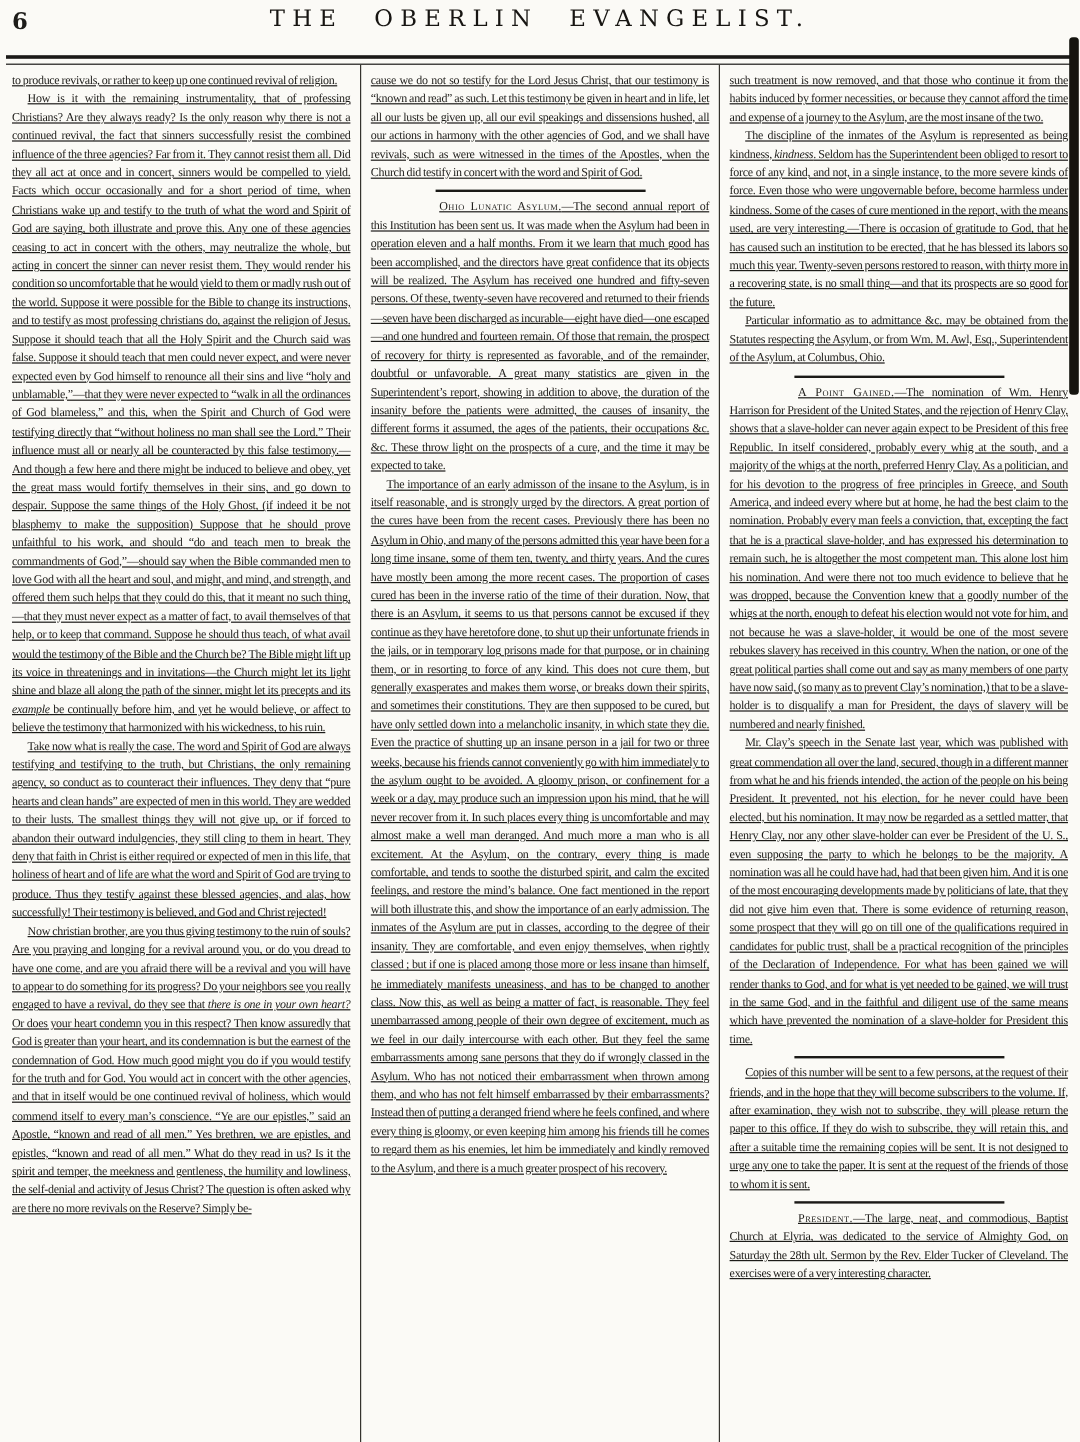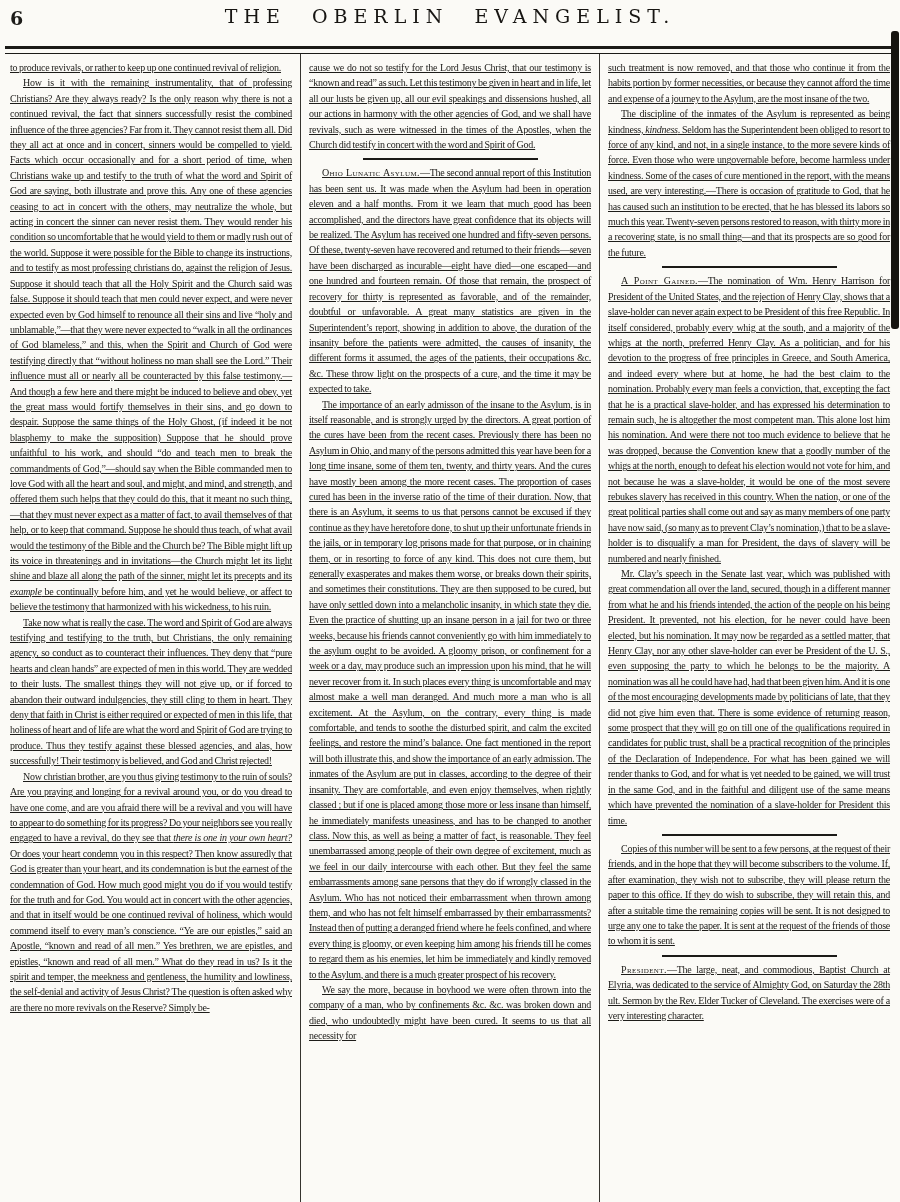--- a/index.html
+++ b/index.html
@@ -27,21 +27,21 @@
   .columns { display:flex; height:1152px; padding:0 2px; }
   .column {
     flex:1 1 0; padding:6px 8px 0 8px; overflow:hidden;
     text-align:justify;
     font-size:10px; line-height:15.4px;
     letter-spacing:-0.25px; word-spacing:-0.5px;
   }
   .column + .column { border-left:1px solid #35332e; }
   .para { margin:0; text-indent:0;text-decoration:underline; }
   .para.indent { text-indent:13px; }
-  .lead { font-variant:small-caps; letter-spacing:0.4px; }
+  .lead { font-variant:small-caps; letter-spacing:0.4px;margin-left:44px; }
   .article-rule {
     width:175px; height:0; margin:6px auto 5px auto;
     border-top:2px solid #1b1a17;
   }
   .edge-artifact {
     position:absolute; top:31px; right:1px; width:8px; height:298px;
     background:#15140f; border-radius:3px;
   }
 </style>
 </head>
@@ -58,25 +58,25 @@
         <p class="para">to produce revivals, or rather to keep up one continued revival of religion.</p>
         <p class="para indent">How is it with the remaining instrumentality, that of professing Christians?  Are they always ready?  Is the only reason why there is not a continued revival, the fact that sinners successfully resist the combined influence of the three agencies?  Far from it.  They cannot resist them all.  Did they all act at once and in concert, sinners would be compelled to yield.  Facts which occur occasionally and for a short period of time, when Christians wake up and testify to the truth of what the word and Spirit of God are saying, both illustrate and prove this.  Any one of these agencies ceasing to act in concert with the others, may neutralize the whole, but acting in concert the sinner can never resist them.  They would render his condition so uncomfortable that he would yield to them or madly rush out of the world.  Suppose it were possible for the Bible to change its instructions, and to testify as most professing christians do, against the religion of Jesus.  Suppose it should teach that all the Holy Spirit and the Church said was false.  Suppose it should teach that men could never expect, and were never expected even by God himself to renounce all their sins and live “holy and unblamable,”—that they were never expected to “walk in all the ordinances of God blameless,” and this, when the Spirit and Church of God were testifying directly that “without holiness no man shall see the Lord.”  Their influence must all or nearly all be counteracted by this false testimony.—And though a few here and there might be induced to believe and obey, yet the great mass would fortify themselves in their sins, and go down to despair.  Suppose the same things of the Holy Ghost, (if indeed it be not blasphemy to make the supposition) Suppose that he should prove unfaithful to his work, and should “do and teach men to break the commandments of God,”—should say when the Bible commanded men to love God with all the heart and soul, and might, and mind, and strength, and offered them such helps that they could do this, that it meant no such thing,—that they must never expect as a matter of fact, to avail themselves of that help, or to keep that command.  Suppose he should thus teach, of what avail would the testimony of the Bible and the Church be?  The Bible might lift up its voice in threatenings and in invitations—the Church might let its light shine and blaze all along the path of the sinner, might let its precepts and its <i>example</i> be continually before him, and yet he would believe, or affect to believe the testimony that harmonized with his wickedness, to his ruin.</p>
         <p class="para indent">Take now what is really the case.  The word and Spirit of God are always testifying and testifying to the truth, but Christians, the only remaining agency, so conduct as to counteract their influences.  They deny that “pure hearts and clean hands” are expected of men in this world.  They are wedded to their lusts.  The smallest things they will not give up, or if forced to abandon their outward indulgencies, they still cling to them in heart.  They deny that faith in Christ is either required or expected of men in this life, that holiness of heart and of life are what the word and Spirit of God are trying to produce.  Thus they testify against these blessed agencies, and alas, how successfully! Their testimony is believed, and God and Christ rejected!</p>
         <p class="para indent">Now christian brother, are you thus giving testimony to the ruin of souls?  Are you praying and longing for a revival around you, or do you dread to have one come, and are you afraid there will be a revival and you will have to appear to do something for its progress?  Do your neighbors see you really engaged to have a revival, do they see that <i>there is one in your own heart?</i>  Or does your heart condemn you in this respect?  Then know assuredly that God is greater than your heart, and its condemnation is but the earnest of the condemnation of God.  How much good might you do if you would testify for the truth and for God.  You would act in concert with the other agencies, and that in itself would be one continued revival of holiness, which would commend itself to every man’s conscience.  “Ye are our epistles,” said an Apostle, “known and read of all men.”  Yes brethren, we are epistles, and epistles, “known and read of all men.”  What do they read in us?  Is it the spirit and temper, the meekness and gentleness, the humility and lowliness, the self-denial and activity of Jesus Christ?  The question is often asked why are there no more revivals on the Reserve?  Simply be-</p>
       </div>
     <div class="column">
         <p class="para">cause we do not so testify for the Lord Jesus Christ, that our testimony is “known and read” as such.  Let this testimony be given in heart and in life, let all our lusts be given up, all our evil speakings and dissensions hushed, all our actions in harmony with the other agencies of God, and we shall have revivals, such as were witnessed in the times of the Apostles, when the Church did testify in concert with the word and Spirit of God.</p>
         <div class="article-rule"></div>
         <p class="para indent"><span class="lead">Ohio Lunatic Asylum.</span>—The second annual report of this Institution has been sent us.  It was made when the Asylum had been in operation eleven and a half months.  From it we learn that much good has been accomplished, and the directors have great confidence that its objects will be realized.  The Asylum has received one hundred and fifty-seven persons.  Of these, twenty-seven have recovered and returned to their friends—seven have been discharged as incurable—eight have died—one escaped—and one hundred and fourteen remain.  Of those that remain, the prospect of recovery for thirty is represented as favorable, and of the remainder, doubtful or unfavorable.  A great many statistics are given in the Superintendent’s report, showing in addition to    above, the duration of the insanity before the patients were admitted, the causes of insanity, the different forms it assumed, the ages of the patients, their occupations &amp;c. &amp;c.  These throw light on the prospects of a cure, and the time it may be expected to take.</p>
         <p class="para indent">The importance of an early admisson of the insane to the Asylum, is in itself reasonable, and is strongly urged by the directors.  A great portion of the cures have been from the recent cases.  Previously there has been no Asylum in Ohio, and many of the persons admitted this year have been for a long time insane, some of them ten, twenty, and thirty years.  And the cures have mostly been among the more recent cases.  The proportion of cases cured has been in the inverse ratio of the time of their duration.  Now, that there is an Asylum, it seems to us that persons cannot be excused if they continue as they have heretofore done, to shut up their unfortunate friends in the jails, or in temporary log prisons made for that purpose, or in chaining them, or in resorting to force of any kind.  This does not cure them, but generally exasperates and makes them worse, or breaks down their spirits, and sometimes their constitutions.  They are then supposed to be cured, but have only settled down into a melancholic insanity, in which state they die.  Even the practice of shutting up an insane person in a jail for two or three weeks, because his friends cannot conveniently go with him immediately to the asylum ought to be avoided.  A gloomy prison, or confinement for a week or a day, may produce such an impression upon his mind, that he will never recover from it.  In such places every thing is uncomfortable and may almost make a well man deranged.  And much more a man who is all excitement.  At the Asylum, on the contrary, every thing is made comfortable, and tends to soothe the disturbed spirit, and calm the excited feelings, and restore the mind’s balance.  One fact mentioned in the report will both illustrate this, and show the importance of an early admission.  The inmates of the Asylum are put in classes, according to the degree of their insanity.  They are comfortable, and even enjoy themselves, when rightly classed ; but if one is placed among those more or less insane than himself, he immediately manifests uneasiness, and has to be changed to another class.  Now this, as well as being a matter of fact, is reasonable.  They feel unembarrassed among people of their own degree of excitement, much as we feel in our daily intercourse with each other.  But they feel the same embarrassments among sane persons that they do if wrongly classed in the Asylum.  Who has not noticed their embarrassment when thrown among them, and who has not felt himself embarrassed by their embarrassments?  Instead then of putting a deranged friend where he feels confined, and where every thing is gloomy, or even keeping him among his friends till he comes to regard them as his enemies, let him be immediately and kindly removed to the Asylum, and there is a much greater prospect of his recovery.</p>
-        <p class="para indent">We say the more, because in boyhood we were often thrown into the company of a man, who by confinements &amp;c. &amp;c. was broken down and died, who undoubtedly might have been cured.  It seems to us that all necessity for</p>
       </div>
     <div class="column">
-        <p class="para">such treatment is now removed, and that those who continue it from the habits portion by former necessities, or because they cannot afford the time and expense of a journey to the Asylum, are the most insane of the two.</p>
+        <p class="para">such treatment is now removed, and that those who continue it from the habits induced by former necessities, or because they cannot afford the time and expense of a journey to the Asylum, are the most insane of the two.</p>
         <p class="para indent">The discipline of the inmates of the Asylum is represented as being kindness, <i>kindness</i>.  Seldom has the Superintendent been obliged to resort to force of any kind, and not, in a single instance, to the more severe kinds of force.  Even those who were ungovernable before, become harmless under kindness.  Some of the cases of cure mentioned in the report, with the means used, are very interesting.—There is occasion of gratitude to God, that he has caused such an institution to be erected, that he has blessed its labors so much this year.  Twenty-seven persons restored to reason, with thirty more in a recovering state, is no small thing—and that its prospects are so good for the future.</p>
+        <p class="para indent">Particular informatio  as to admittance &amp;c. may be obtained from the Statutes respecting the Asylum, or from Wm. M. Awl, Esq., Superintendent of the Asylum, at Columbus, Ohio.</p>
         <div class="article-rule"></div>
         <p class="para indent"><span class="lead">A Point Gained.</span>—The nomination of Wm. Henry Harrison for President of the United States, and the rejection of Henry Clay, shows that a slave-holder can never again expect to be President of this free Republic.  In itself considered, probably every whig at the south, and a majority of the whigs at the north, preferred Henry Clay.  As a politician, and for his devotion to the progress of free principles in Greece, and South America, and indeed every where but at home, he had the best claim to the nomination.  Probably every man feels a conviction, that, excepting the fact that he is a practical slave-holder, and has expressed his determination to remain such, he is altogether the most competent man.  This alone lost him his nomination.  And were there not too much evidence to believe that he was dropped, because the Convention knew that a goodly number of the whigs at the north, enough to defeat his election would not vote for him, and not because he was a slave-holder, it would be one of the most severe rebukes slavery has received in this country.  When the nation, or one of the great political parties shall come out and say as many members of one party have now said, (so many as to prevent Clay’s nomination,) that to be a slave-holder is to disqualify a man for President, the days of slavery will be numbered and nearly finished.</p>
         <p class="para indent">Mr. Clay’s speech in the Senate last year, which was published with great commendation all over the land, secured, though in a different manner from what he and his friends intended, the action of the people on his being President.  It prevented, not his election, for he never could have been elected, but his nomination.  It may now be regarded as a settled matter, that Henry Clay, nor any other slave-holder can ever be President of the U. S., even supposing the party to which he belongs to be the majority.  A nomination was all he could have had, had that been given him.  And it is one of the most encouraging developments made by politicians of late, that they did not give him even that.  There is some evidence of returning reason, some prospect that they will go on till one of the qualifications required in candidates for public trust, shall be a practical recognition of the principles of the Declaration of Independence.  For what has been gained we will render thanks to God, and for what is yet needed to be gained, we will trust in the same God, and in the faithful and diligent use of the same means which have prevented the nomination of a slave-holder for President this time.</p>
         <div class="article-rule"></div>
         <p class="para indent">Copies of this number will be sent to a few persons, at the request of their friends, and in the hope that they will become subscribers to the volume.  If, after examination, they wish not to subscribe, they will please return the paper to this office.  If they do wish to subscribe, they will retain this, and after a suitable time the remaining copies will be sent.  It is not designed to urge any one to take the paper.  It is sent at the request of the friends of those to whom it is sent.</p>
         <div class="article-rule"></div>
         <p class="para indent"><span class="lead">President.</span>—The large, neat, and commodious, Baptist Church at Elyria, was dedicated to the service of Almighty God, on Saturday the 28th ult.  Sermon by the Rev. Elder Tucker of Cleveland.  The exercises were of a very interesting character.</p>
       </div>
   </div>
   <div class="edge-artifact"></div>

